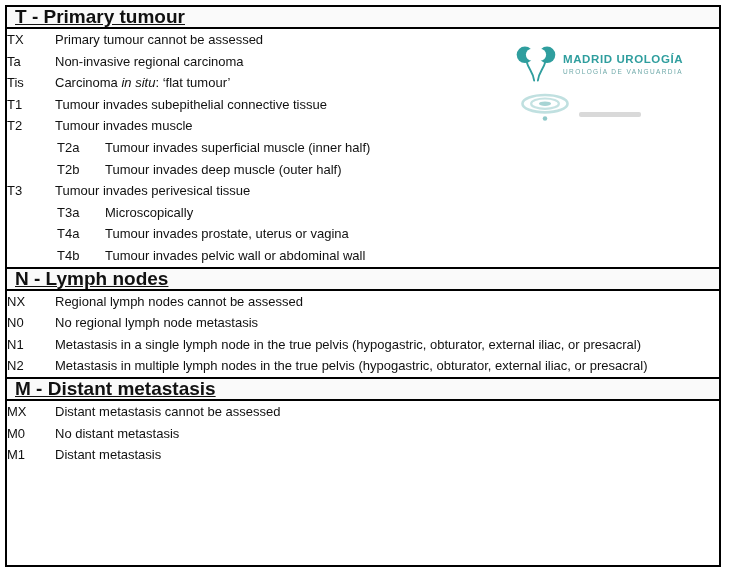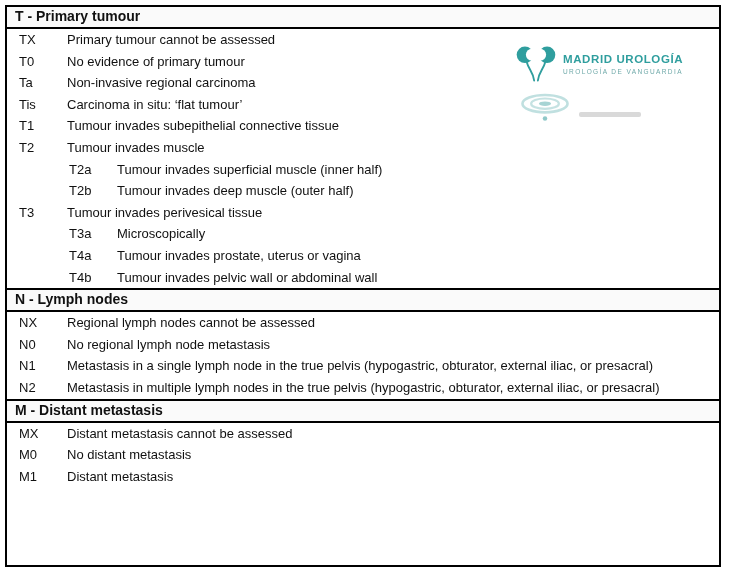--- a/index.html
+++ b/index.html
@@ -18,47 +18,49 @@
     border: 2px solid #000000;
     font-family: "Liberation Sans", "DejaVu Sans", sans-serif;
     font-size: 13px;
     color: #111111;
     background: #ffffff;
     box-sizing: border-box;
     overflow: hidden;
   }
   .section-header {
     font-weight: bold;
-    font-size: 14px;
+    font-size: 19px;
     line-height: 17px;
     padding: 1px 8px 2px 8px;
     border-top: 2px solid #000000;
     border-bottom: 2px solid #000000;
     background: #fafafa;
+    text-decoration: underline;
   }
   .section:first-child .section-header {
     border-top: none;
   }
   .row {
     display: flex;
-    padding: 0 12px;
+    padding: 0 0;
     line-height: 21.6px;
     align-items: flex-start;
   }
   .row .spacer {
     flex: 0 0 50px;
   }
   .row .code {
     flex: 0 0 48px;
   }
   .row .text {
     flex: 1 1 auto;
     padding-right: 14px;
   }
   .italic {
+    font-style: italic;
   }
   
   .logo {
     position: absolute;
     top: 34px;
     right: 16px;
     width: 190px;
     background: #ffffff;
   }
   .logo-top {
@@ -102,24 +104,20 @@
 <body>
 
 <div class="doc">
 
   <div id="sections">
       <div class="section">
         <div class="section-header">T - Primary tumour</div>
         <div class="row">
           <span class="code">TX</span>
           <span class="text"><span>Primary tumour cannot be assessed</span></span>
-        </div>
-        <div class="row">
-          <span class="code">T0</span>
-          <span class="text"><span>No evidence of primary tumour</span></span>
         </div>
         <div class="row">
           <span class="code">Ta</span>
           <span class="text"><span>Non-invasive regional carcinoma</span></span>
         </div>
         <div class="row">
           <span class="code">Tis</span>
           <span class="text"><span>Carcinoma </span><span class="italic">in situ</span><span>: ‘flat tumour’</span></span>
         </div>
         <div class="row">

